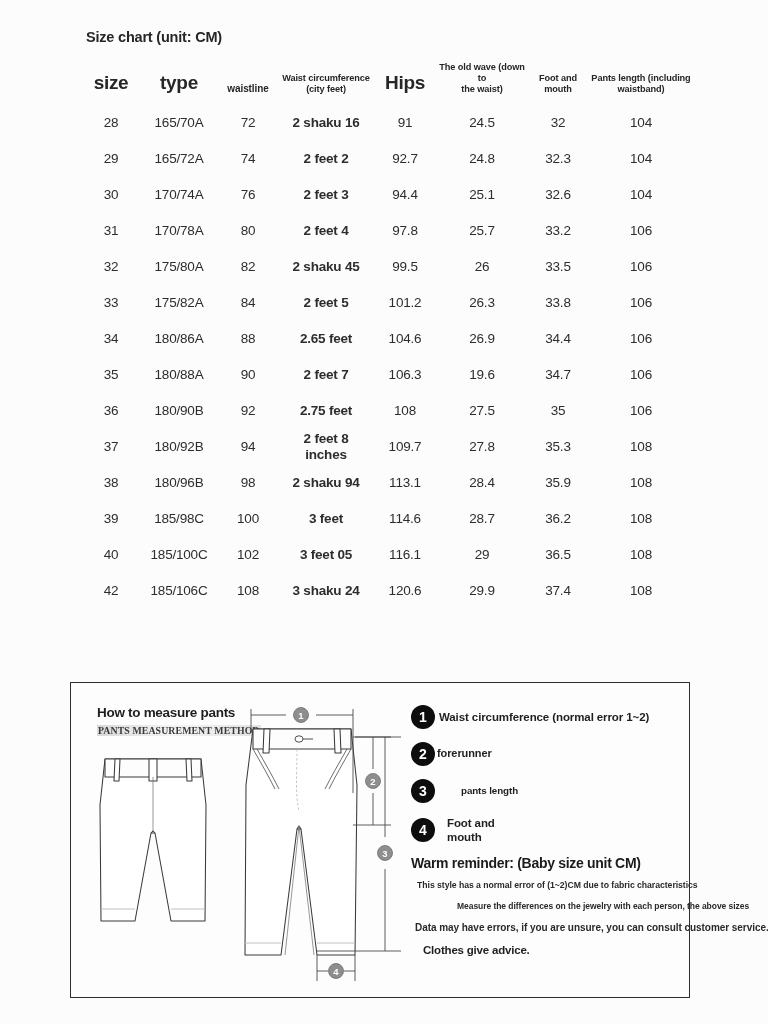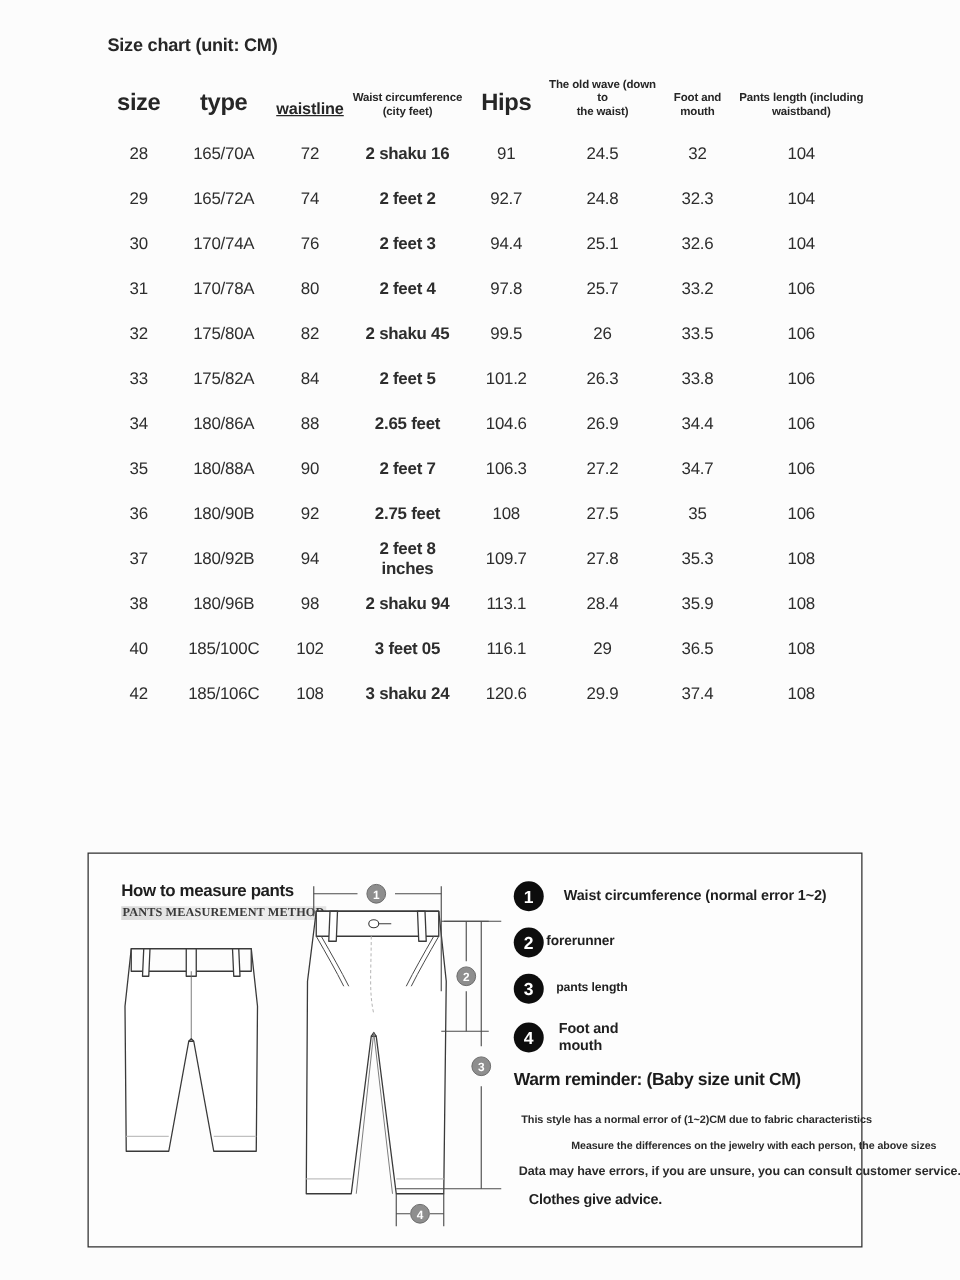--- a/index.html
+++ b/index.html
@@ -52,23 +52,22 @@
     padding: 0 2px 10px 2px;
     font-weight: 600;
     color: #262626;
     line-height: 1.18;
   }
   .th-big {
     font-size: 19px;
     letter-spacing: -0.3px;
   }
   .th-mid {
-    font-size: 13px;
+    font-size: 10px;
     letter-spacing: -0.1px;
-    text-decoration: underline;
   }
   .th-small {
     font-size: 9.2px;
     letter-spacing: -0.1px;
   }
 
   #size-table td {
     height: 36px;
     padding: 0 2px;
     vertical-align: middle;
@@ -160,38 +159,38 @@
     line-height: 1;
   }
   .legend-label {
     margin-left: 2px;
     font-size: 10.5px;
     font-weight: 600;
     color: #1f1f1f;
     letter-spacing: -0.1px;
     line-height: 1.25;
   }
-  .legend-row.lr-1 .legend-label { font-size: 11.5px; margin-left: 16px; }
+  .legend-row.lr-1 .legend-label { font-size: 11.5px; margin-left: 4px; }
   .legend-row.lr-2 .legend-label { font-size: 11px; }
-  .legend-row.lr-3 .legend-label { font-size: 9.8px; margin-left: 10px; }
+  .legend-row.lr-3 .legend-label { font-size: 9.8px; margin-left: 26px; }
   .legend-row.lr-4 .legend-label { font-size: 11.5px; margin-left: 12px; }
 
   
   #warm-reminder {
     position: absolute;
     left: 340px;
     top: 172px;
     width: 272px;
   }
   #warm-reminder .wr-title {
     font-size: 14px;
     font-weight: 700;
     color: #1b1b1b;
     letter-spacing: -0.3px;
-    margin-bottom: 19px;
+    margin-bottom: 9px;
     white-space: nowrap;
   }
   #warm-reminder .wr-line {
     font-size: 8.7px;
     font-weight: 600;
     color: #2a2a2a;
     letter-spacing: -0.05px;
     margin-bottom: 11px;
     white-space: nowrap;
     text-align: right;
@@ -326,21 +325,21 @@
         <td class="ta-c">26.9</td>
         <td class="ta-c">34.4</td>
         <td class="ta-c">106</td>
       </tr>
       <tr>
         <td class="ta-c">35</td>
         <td class="ta-c">180/88A</td>
         <td class="ta-c">90</td>
         <td class="ta-c cell-city">2 feet 7</td>
         <td class="ta-c">106.3</td>
-        <td class="ta-c">27.2</td>
+        <td class="ta-c">19.6</td>
         <td class="ta-c">34.7</td>
         <td class="ta-c">106</td>
       </tr>
       <tr>
         <td class="ta-c">36</td>
         <td class="ta-c">180/90B</td>
         <td class="ta-c">92</td>
         <td class="ta-c cell-city">2.75 feet</td>
         <td class="ta-c">108</td>
         <td class="ta-c">27.5</td>
@@ -358,20 +357,30 @@
         <td class="ta-c">108</td>
       </tr>
       <tr>
         <td class="ta-c">38</td>
         <td class="ta-c">180/96B</td>
         <td class="ta-c">98</td>
         <td class="ta-c cell-city">2 shaku 94</td>
         <td class="ta-c">113.1</td>
         <td class="ta-c">28.4</td>
         <td class="ta-c">35.9</td>
+        <td class="ta-c">108</td>
+      </tr>
+      <tr>
+        <td class="ta-c">39</td>
+        <td class="ta-c">185/98C</td>
+        <td class="ta-c">100</td>
+        <td class="ta-c cell-city">3 feet</td>
+        <td class="ta-c">114.6</td>
+        <td class="ta-c">28.7</td>
+        <td class="ta-c">36.2</td>
         <td class="ta-c">108</td>
       </tr>
       <tr>
         <td class="ta-c">40</td>
         <td class="ta-c">185/100C</td>
         <td class="ta-c">102</td>
         <td class="ta-c cell-city">3 feet 05</td>
         <td class="ta-c">116.1</td>
         <td class="ta-c">29</td>
         <td class="ta-c">36.5</td>

